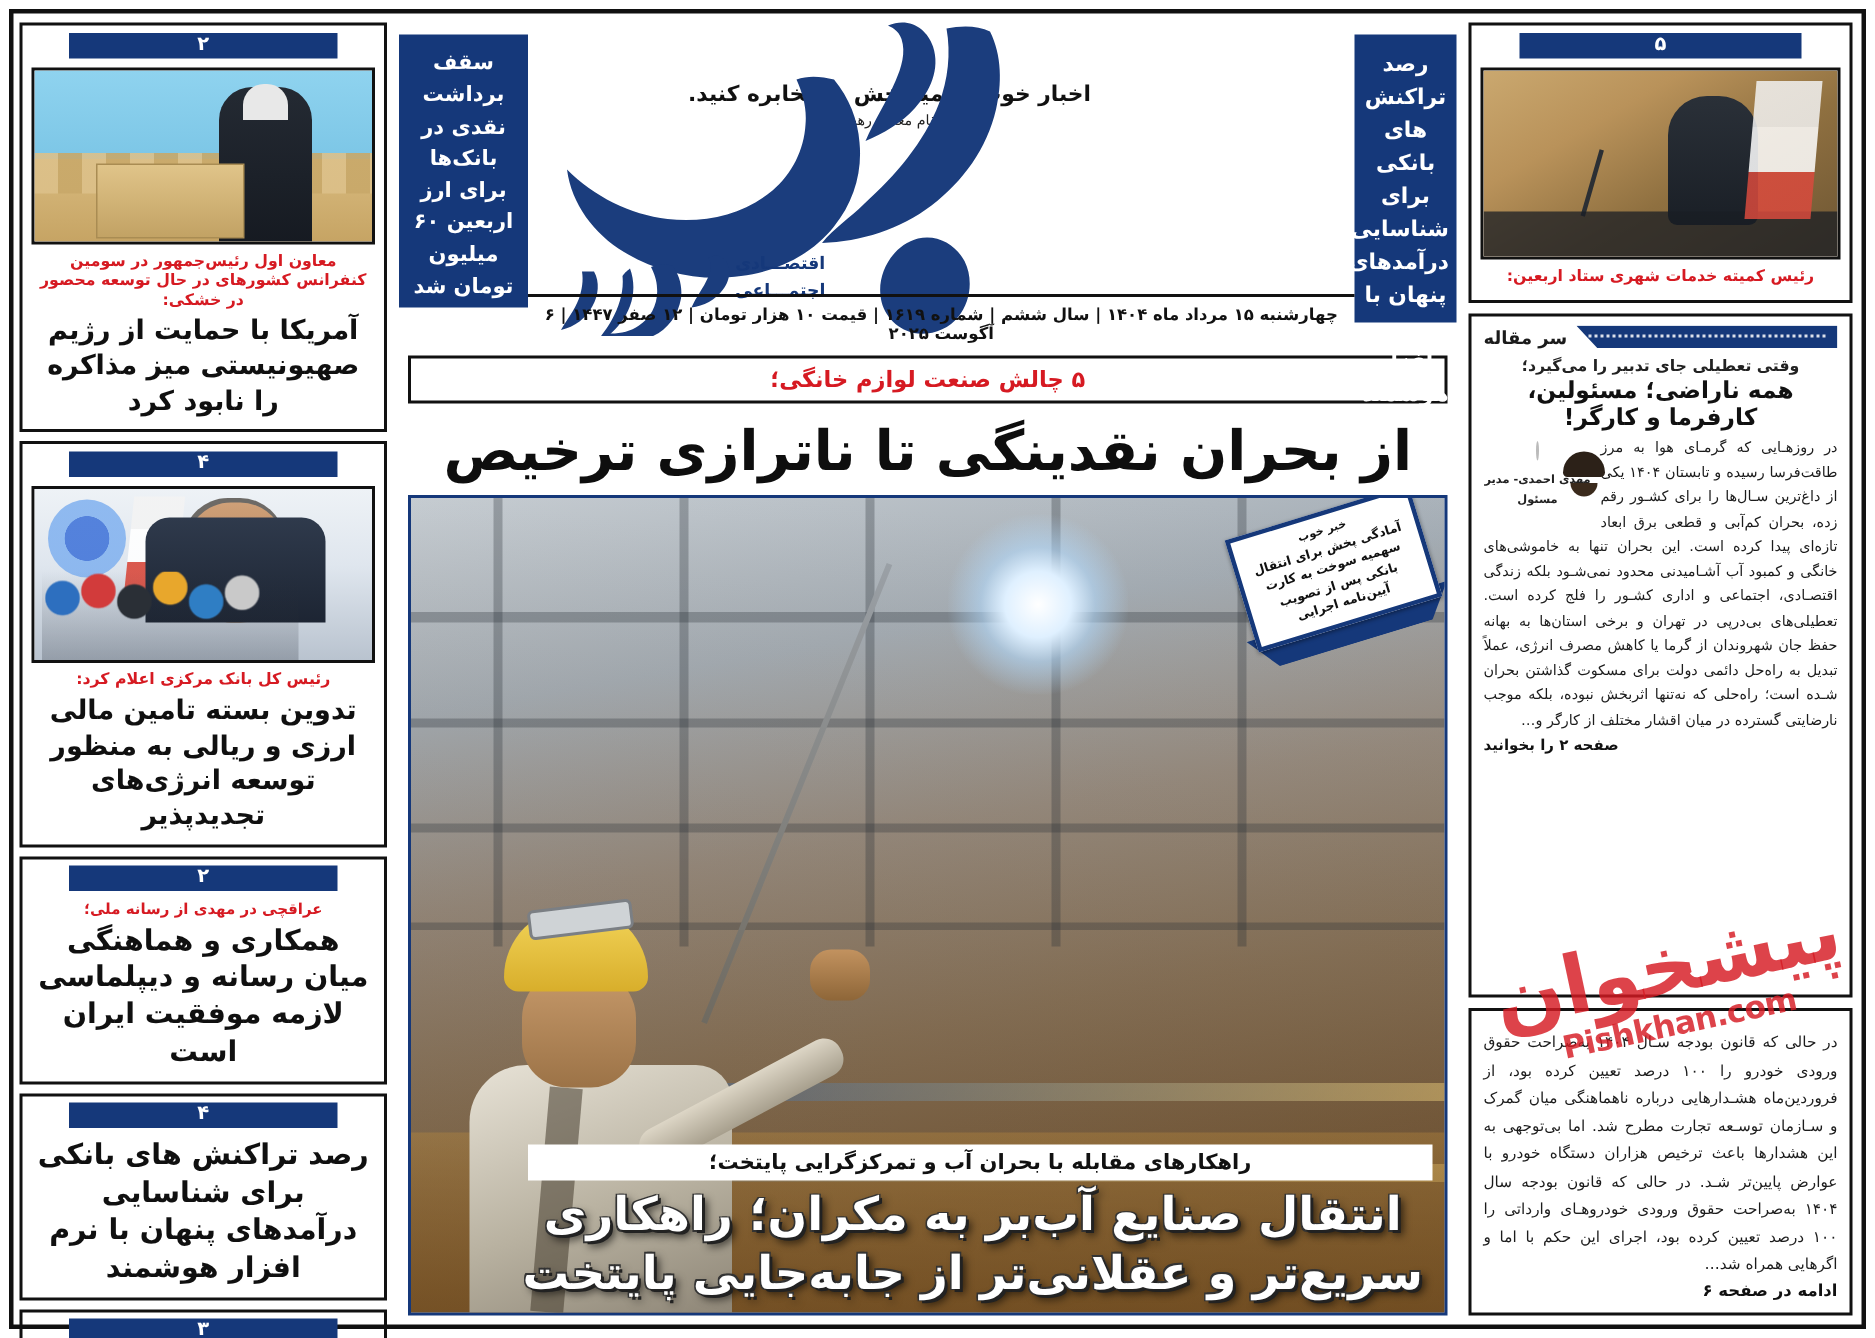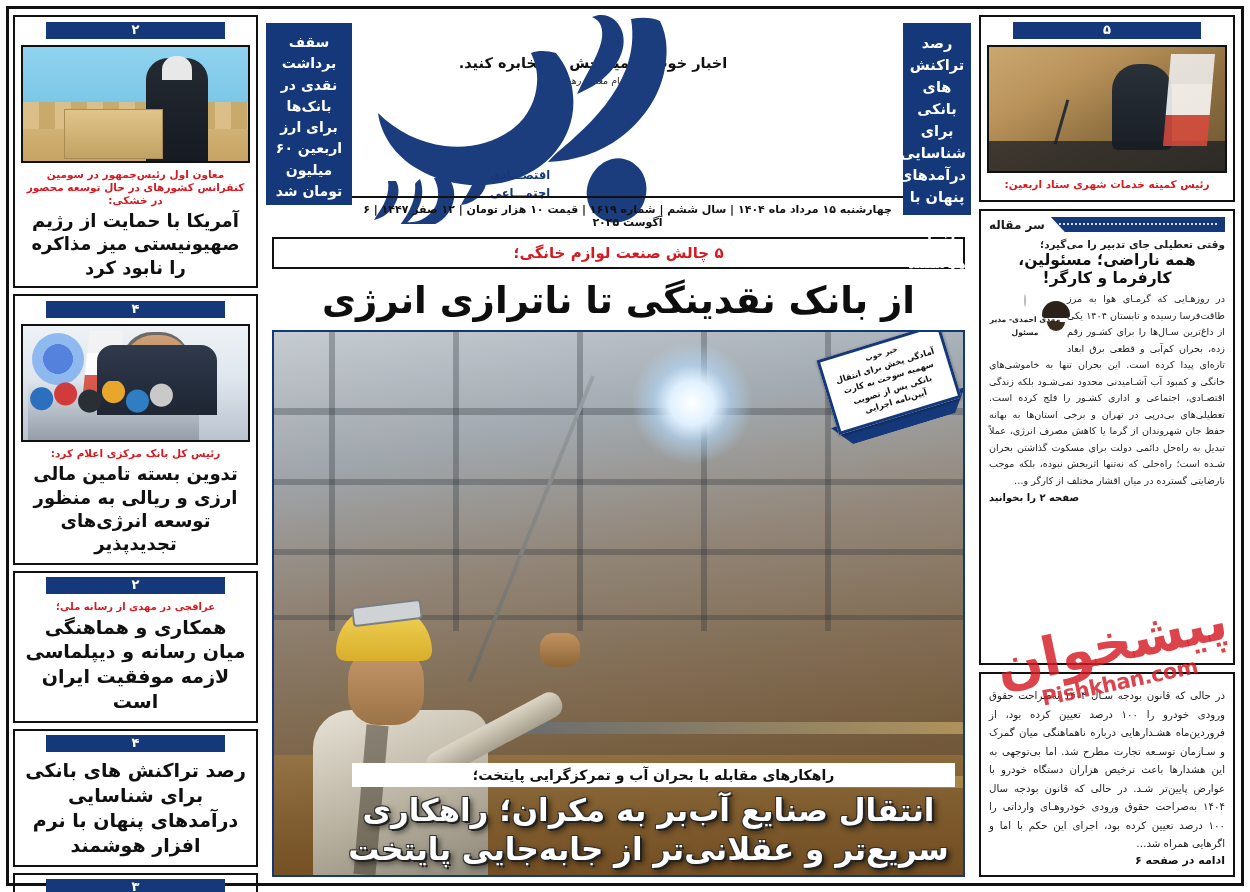--- a/index.html
+++ b/index.html
@@ -67,21 +67,21 @@
   .ed-label{ font-size:12px; font-weight:bold; color:#1b1b1b; white-space:nowrap; }
   .ed-bar{
     flex:1 1 auto; height:15px; background:#15387a;
     position:relative;
     clip-path: polygon(0 0, 100% 0, 100% 100%, 14px 100%);
   }
   .ed-bar::after{
     content:""; position:absolute; left:8px; right:8px; top:6px; height:2px;
     border-top:2px dotted rgba(255,255,255,.85);
   }
-  .ed-sub{ font-size:10.5px; text-align:right; color:#222; margin:2px 0 1px; font-weight:600;}
+  .ed-sub{ font-size:10.5px; text-align:center; color:#222; margin:2px 0 1px; font-weight:600;}
   .ed-title{ font-size:15.5px; font-weight:bold; text-align:center; margin-bottom:4px; letter-spacing:-0.3px;}
   .ed-body{ font-size:9.6px; line-height:1.72; text-align:justify; color:#1c1c1c; }
   .ed-author-wrap{ float:left; width:72px; margin:2px 6px 2px 0; text-align:center; }
   .ed-ava{
     width:62px; height:62px; border-radius:50%; margin:0 auto;
     background:
       radial-gradient(circle at 50% 34%, #d8b79a 0 17px, rgba(0,0,0,0) 18px),
       radial-gradient(circle at 50% 96%, #5b7fae 0 30px, rgba(0,0,0,0) 31px),
       linear-gradient(#cfd6de,#aab4c2);
     border:1px solid #bbb;
@@ -374,21 +374,21 @@
         <div class="mh-dateline">چهارشنبه ۱۵ مرداد ماه ۱۴۰۴ | سال ششم | شماره ۱۶۱۹ | قیمت ۱۰ هزار تومان | ۱۲ صفر ۱۴۴۷ | ۶ آگوست ۲۰۲۵</div>
       </div>
 
       <div class="mh-sidebox mh-right">سقف برداشت نقدی در بانک‌ها برای ارز اربعین ۶۰ میلیون تومان شد</div>
     </div>
 
     <div class="main-kicker-box">
       <span class="main-kicker">۵ چالش صنعت لوازم خانگی؛</span>
     </div>
 
-    <div class="main-title">از بانک نقدینگی تا ناترازی انرژی</div>
+    <div class="main-title">از بحران نقدینگی تا ناترازی ترخیص</div>
 
     <div class="main-photo">
       <div class="ph-hall">
         <div class="beam" style="left:0;right:0;top:14%;height:7px;"></div>
         <div class="beam" style="left:0;right:0;top:27%;height:6px;"></div>
         <div class="beam" style="left:0;right:0;top:40%;height:6px;"></div>
         <div class="beam" style="left:0;right:0;top:52%;height:5px;"></div>
         <div class="beam" style="left:8%;top:0;width:6px;height:55%;"></div>
         <div class="beam" style="left:26%;top:0;width:6px;height:55%;"></div>
         <div class="beam" style="left:44%;top:0;width:6px;height:55%;"></div>

